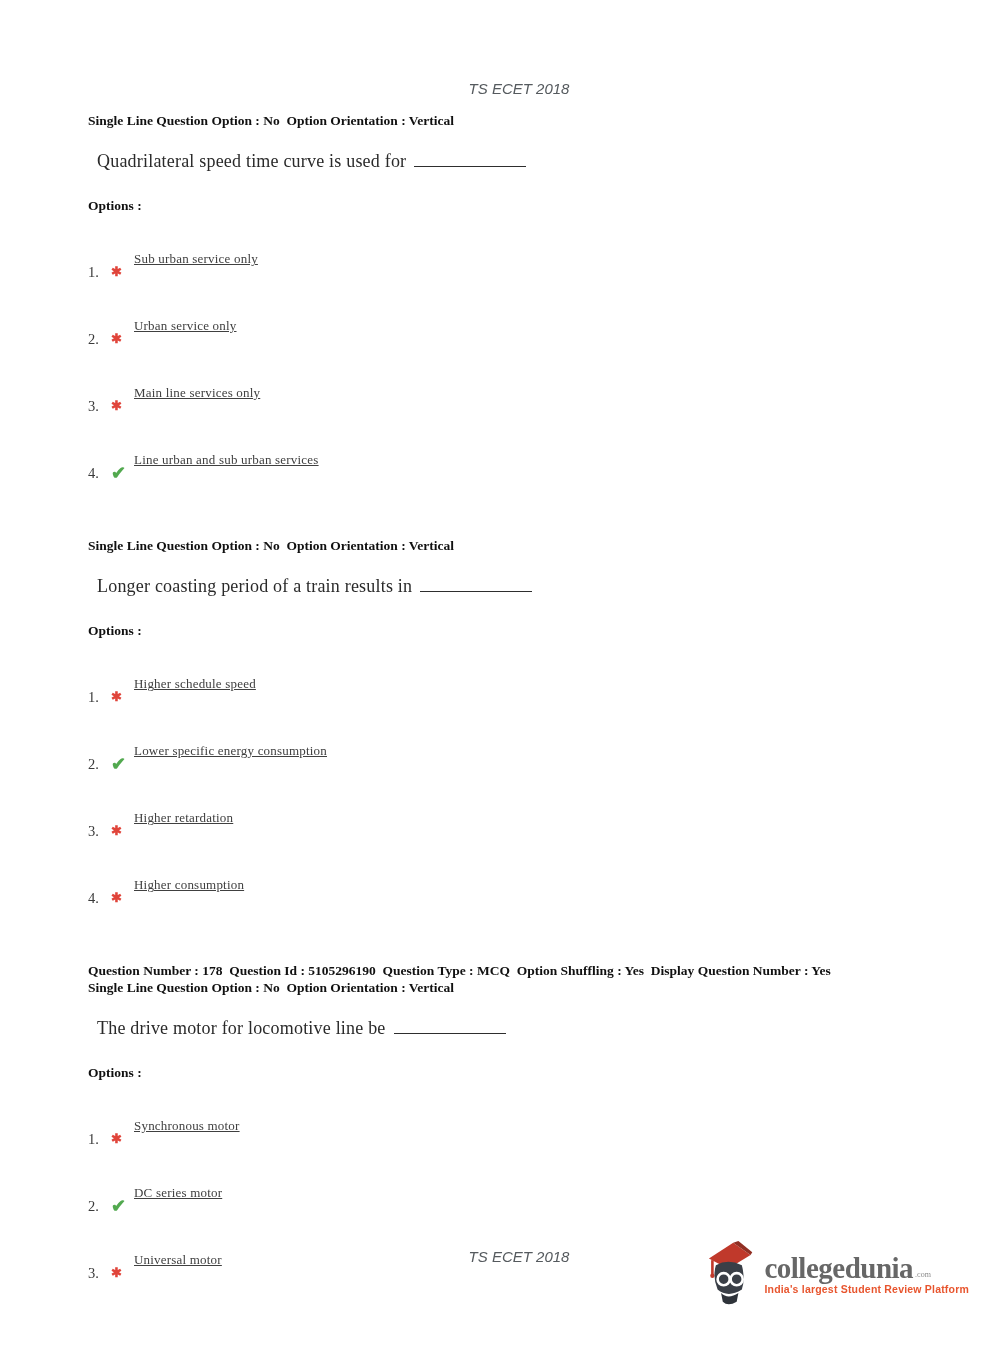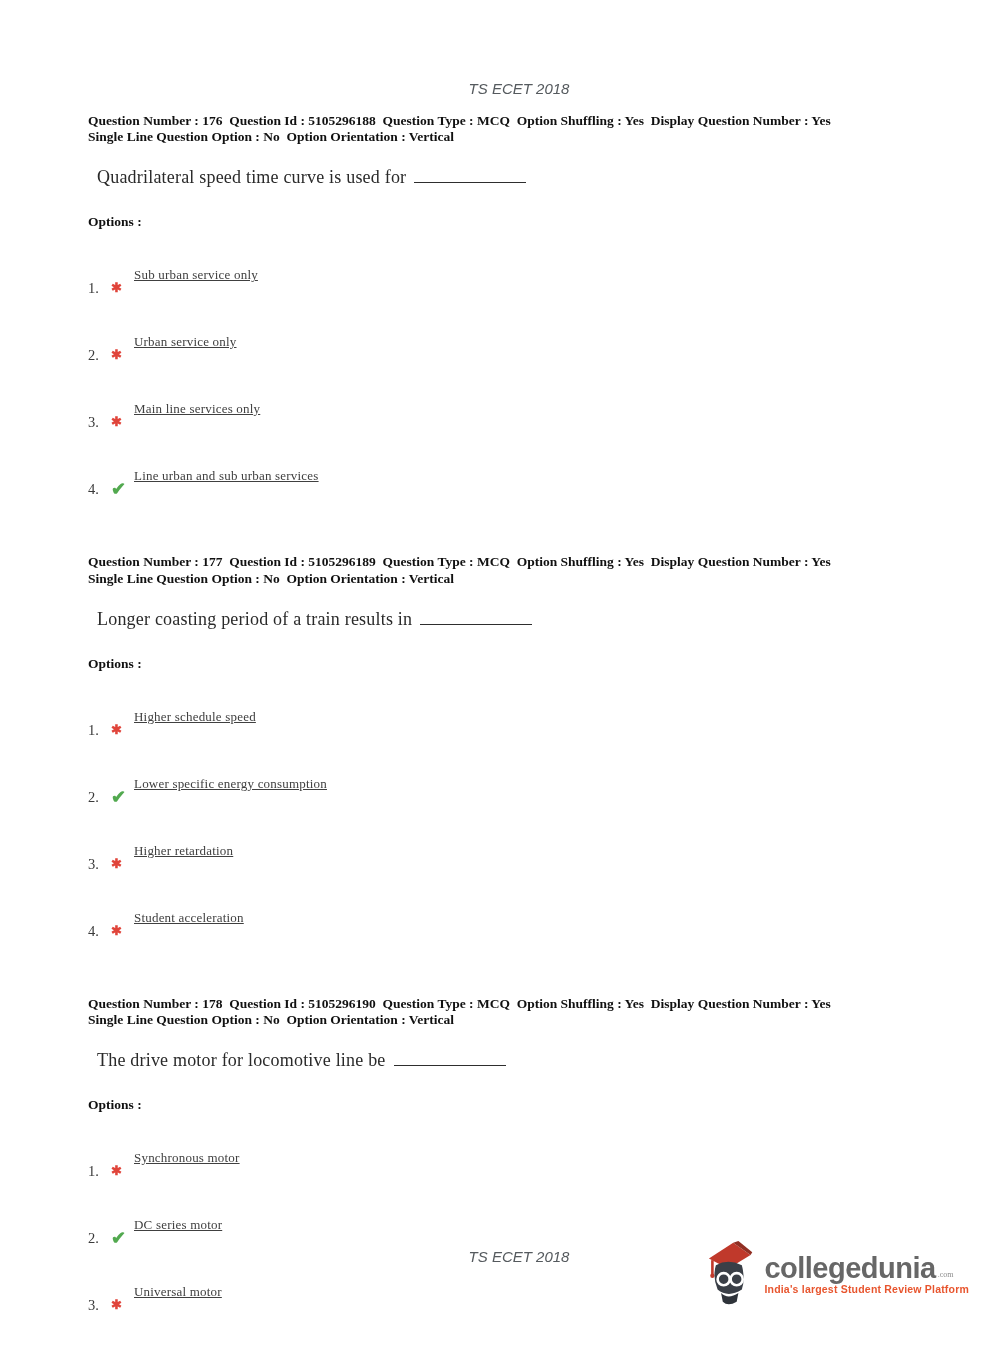--- a/index.html
+++ b/index.html
@@ -96,21 +96,21 @@
     right: 32px;
     top: 1238px;
     display: flex;
     align-items: center;
     gap: 10px;
   }
   .logo-mascot { width: 52px; height: 72px; flex: 0 0 auto; }
   .logo-text-col { display: flex; flex-direction: column; }
   .brand-line { display: flex; align-items: flex-start; }
   .brand-name {
-    font-family: Liberation Sans, sans-serif;
+    font-family: Liberation Serif, serif;
     font-weight: bold;
     font-size: 29px;
     color: #676767;
     line-height: 1;
     letter-spacing: -0.5px;
   }
   .brand-suffix {
     font-family: Liberation Serif, serif;
     font-size: 8px;
     color: #8a8a8a;
@@ -127,21 +127,20 @@
 </style>
 </head>
 <body>
 
 <div class="page">
 
   <div class="page-header">TS ECET 2018</div>
 
   <div class="content" id="questions">
       <section class="question-block">
-        <div class="meta-line">Question Number : 176  Question Id : 5105296188  Question Type : MCQ  Option Shuffling : Yes  Display Question Number : Yes</div>
         <div class="meta-line">Single Line Question Option : No  Option Orientation : Vertical</div>
         <div class="question-text"><span>Quadrilateral speed time curve is used for</span><span class="blank-line"></span></div>
         <div class="options-label">Options :</div>
         <div class="option-row">
           <span class="opt-num">1.</span>
           <span class="opt-mark wrong">✱</span>
           <span class="opt-text">Sub urban service only</span>
         </div>
         <div class="option-row">
           <span class="opt-num">2.</span>
@@ -153,21 +152,20 @@
           <span class="opt-mark wrong">✱</span>
           <span class="opt-text">Main line services only</span>
         </div>
         <div class="option-row">
           <span class="opt-num">4.</span>
           <span class="opt-mark correct">✔</span>
           <span class="opt-text">Line urban and sub urban services</span>
         </div>
       </section>
       <section class="question-block">
-        <div class="meta-line">Question Number : 177  Question Id : 5105296189  Question Type : MCQ  Option Shuffling : Yes  Display Question Number : Yes</div>
         <div class="meta-line">Single Line Question Option : No  Option Orientation : Vertical</div>
         <div class="question-text"><span>Longer coasting period of a train results in</span><span class="blank-line"></span></div>
         <div class="options-label">Options :</div>
         <div class="option-row">
           <span class="opt-num">1.</span>
           <span class="opt-mark wrong">✱</span>
           <span class="opt-text">Higher schedule speed</span>
         </div>
         <div class="option-row">
           <span class="opt-num">2.</span>
@@ -175,21 +173,21 @@
           <span class="opt-text">Lower specific energy consumption</span>
         </div>
         <div class="option-row">
           <span class="opt-num">3.</span>
           <span class="opt-mark wrong">✱</span>
           <span class="opt-text">Higher retardation</span>
         </div>
         <div class="option-row">
           <span class="opt-num">4.</span>
           <span class="opt-mark wrong">✱</span>
-          <span class="opt-text">Student acceleration</span>
+          <span class="opt-text">Higher consumption</span>
         </div>
       </section>
       <section class="question-block">
         <div class="meta-line">Question Number : 178  Question Id : 5105296190  Question Type : MCQ  Option Shuffling : Yes  Display Question Number : Yes</div>
         <div class="meta-line">Single Line Question Option : No  Option Orientation : Vertical</div>
         <div class="question-text"><span>The drive motor for locomotive line be</span><span class="blank-line"></span></div>
         <div class="options-label">Options :</div>
         <div class="option-row">
           <span class="opt-num">1.</span>
           <span class="opt-mark wrong">✱</span>

